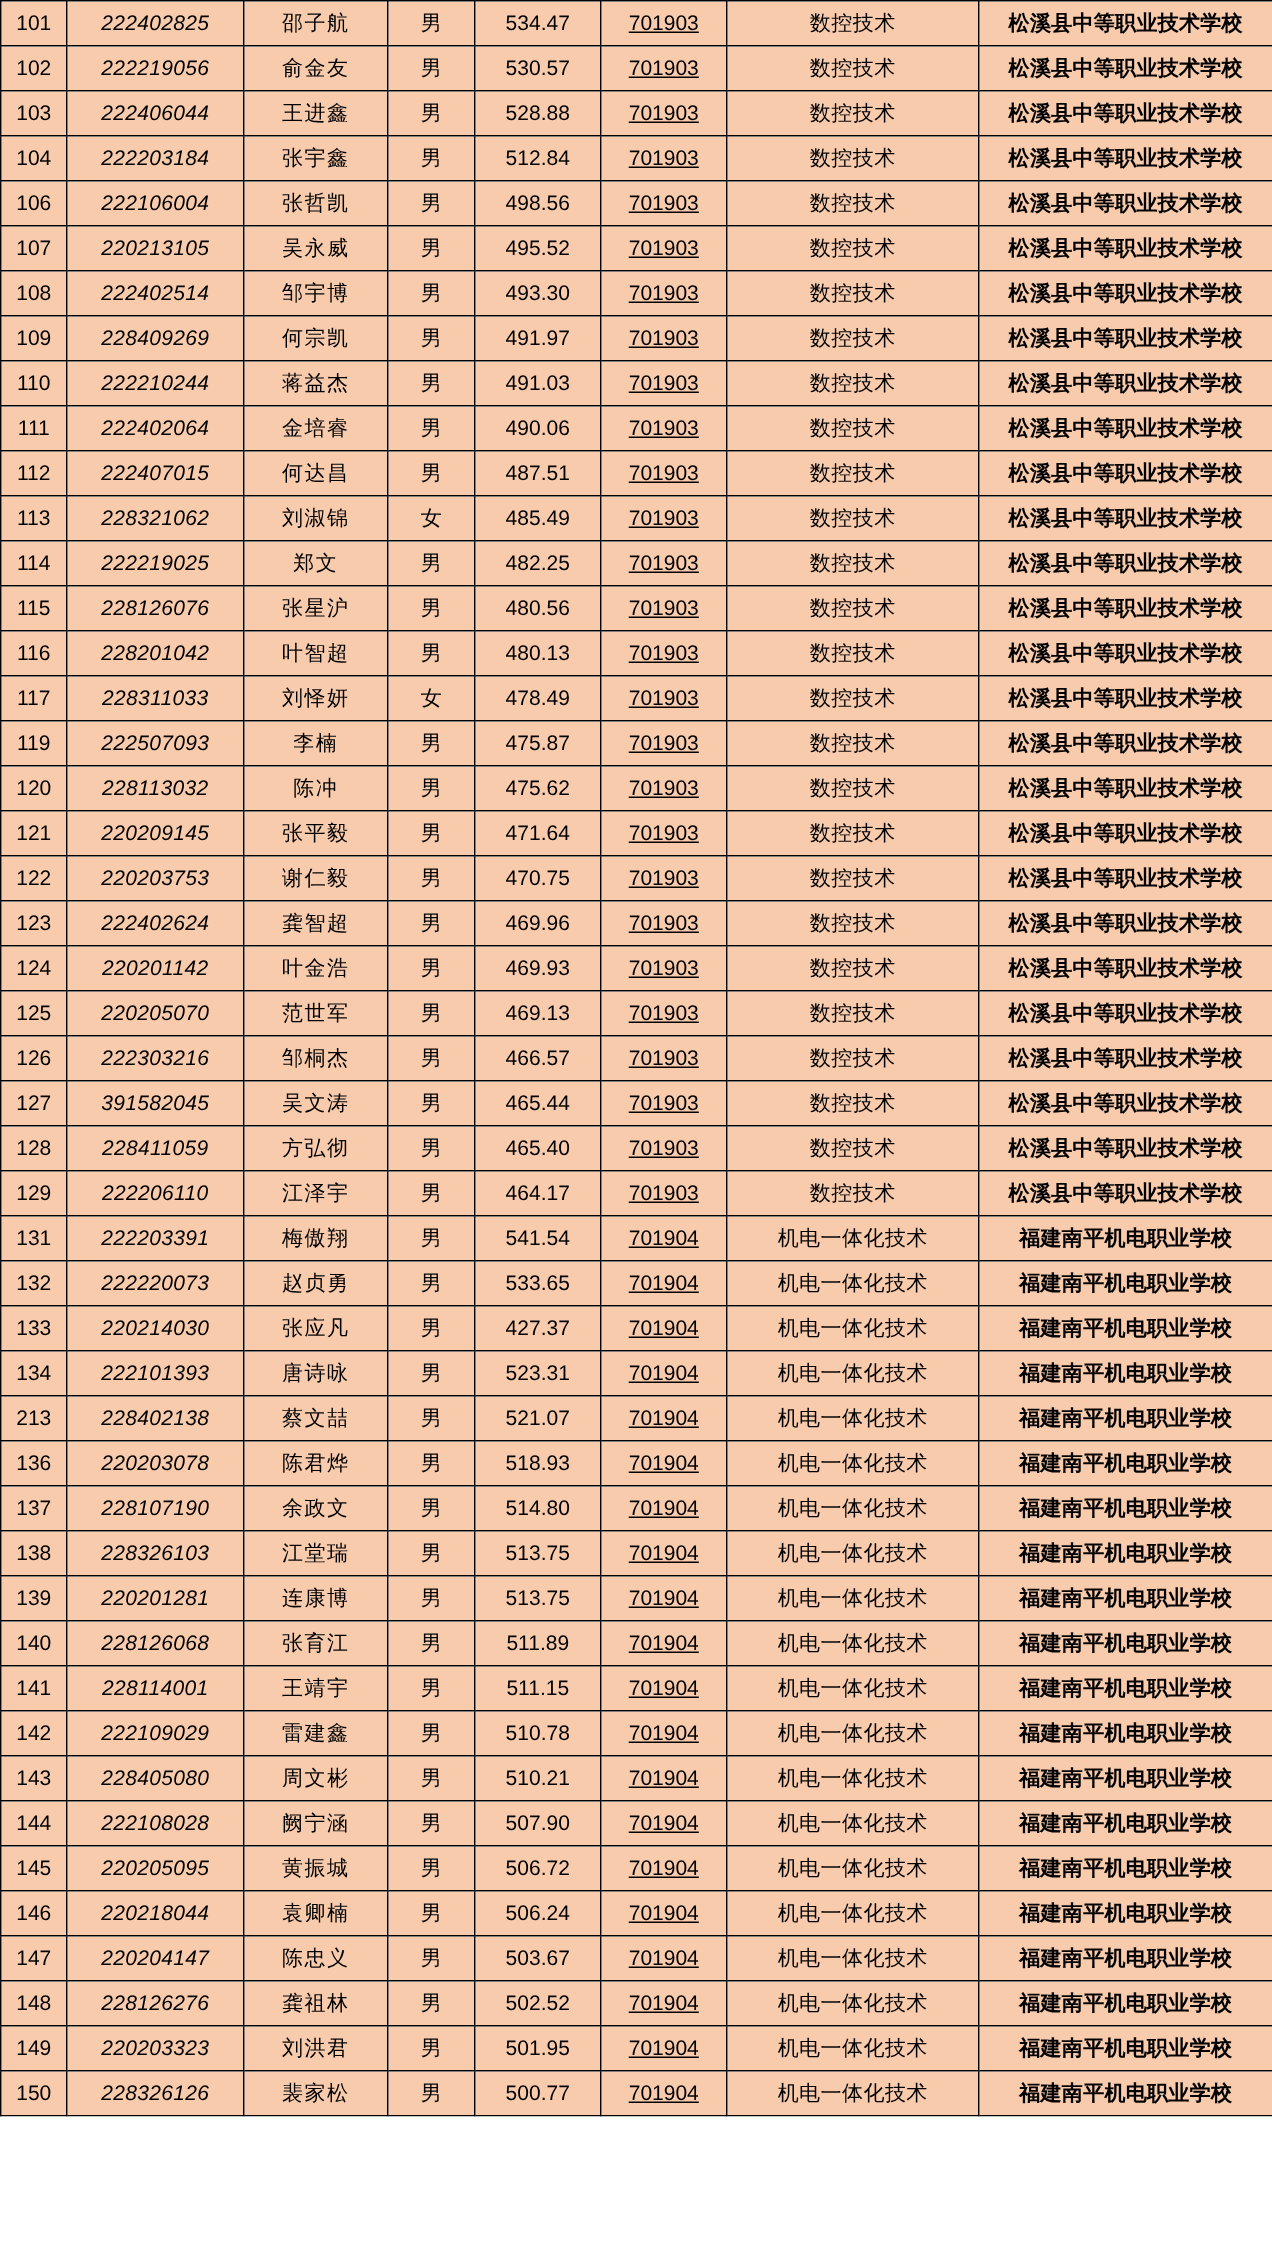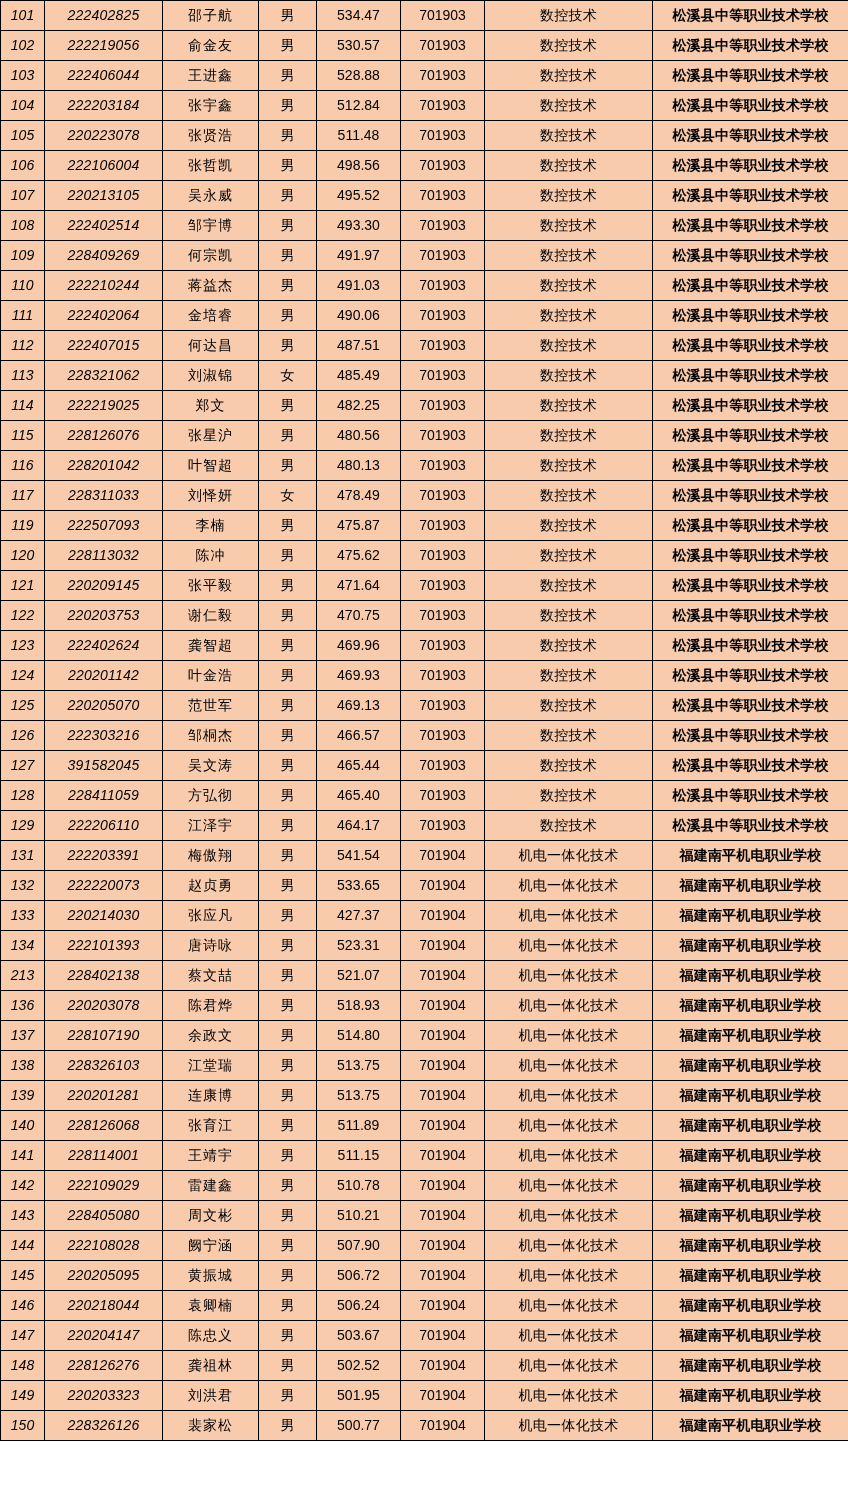--- a/index.html
+++ b/index.html
@@ -31,26 +31,26 @@
   }
   col.c-rank   { width: 44px; }
   col.c-id     { width: 118px; }
   col.c-name   { width: 96px; }
   col.c-gender { width: 58px; }
   col.c-score  { width: 84px; }
   col.c-code   { width: 84px; }
   col.c-major  { width: 168px; }
   col.c-school { width: 196px; }
 
-  td.rank   { font-size: 14px; font-style: italic; }
+  td.rank   { font-size: 14px; }
   td.id     { font-size: 14px; letter-spacing: 0.2px; font-style: italic; }
   td.name   { font-size: 15px; letter-spacing: 1px; }
   td.gender { font-size: 15px; }
   td.score  { font-size: 14px; }
-  td.code   { font-size: 13px; }
+  td.code   { font-size: 13px; text-decoration: underline; }
   td.major  { font-size: 15px; letter-spacing: 0.3px; }
   td.school { font-size: 15px; letter-spacing: 0.2px; font-weight: bold; }
 </style>
 </head>
 <body>
 
 <table class="score-table">
   <colgroup>
     <col class="c-rank">
       <col class="c-id">
@@ -96,30 +96,20 @@
         <td class="rank">104</td>
         <td class="id">222203184</td>
         <td class="name">张宇鑫</td>
         <td class="gender">男</td>
         <td class="score">512.84</td>
         <td class="code">701903</td>
         <td class="major">数控技术</td>
         <td class="school">松溪县中等职业技术学校</td>
       </tr>
       <tr>
-        <td class="rank">105</td>
-        <td class="id">220223078</td>
-        <td class="name">张贤浩</td>
-        <td class="gender">男</td>
-        <td class="score">511.48</td>
-        <td class="code">701903</td>
-        <td class="major">数控技术</td>
-        <td class="school">松溪县中等职业技术学校</td>
-      </tr>
-      <tr>
         <td class="rank">106</td>
         <td class="id">222106004</td>
         <td class="name">张哲凯</td>
         <td class="gender">男</td>
         <td class="score">498.56</td>
         <td class="code">701903</td>
         <td class="major">数控技术</td>
         <td class="school">松溪县中等职业技术学校</td>
       </tr>
       <tr>

